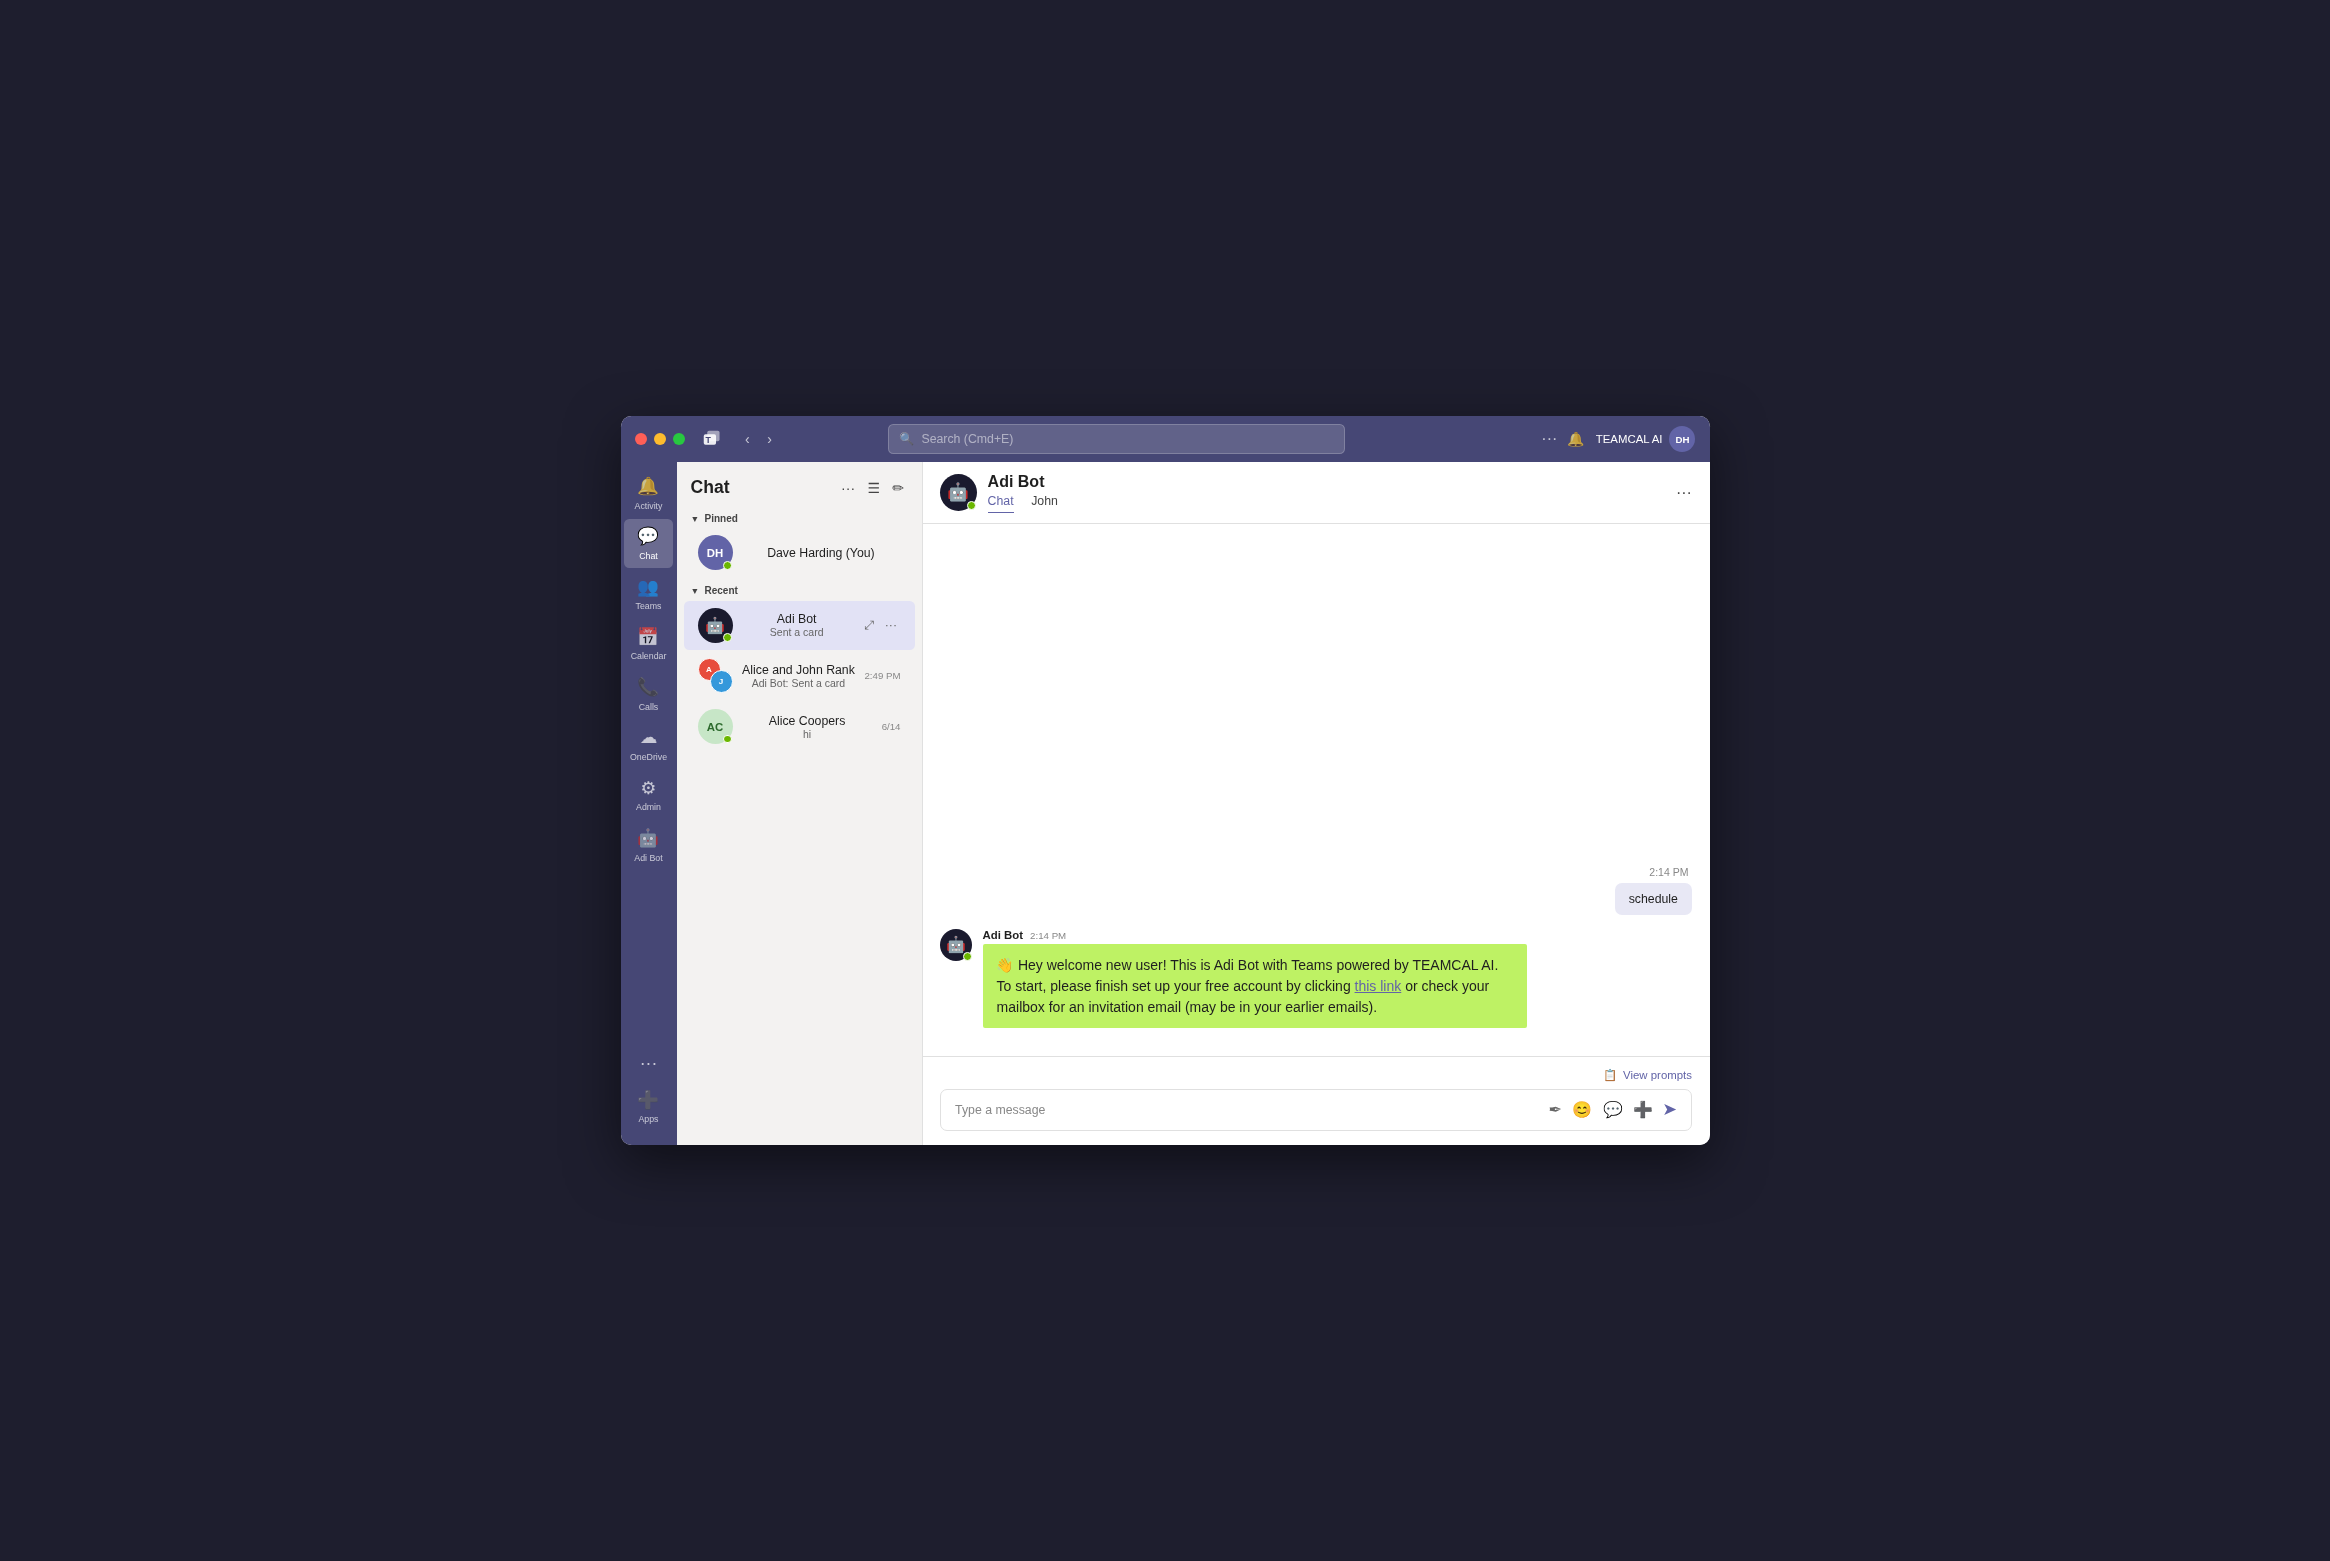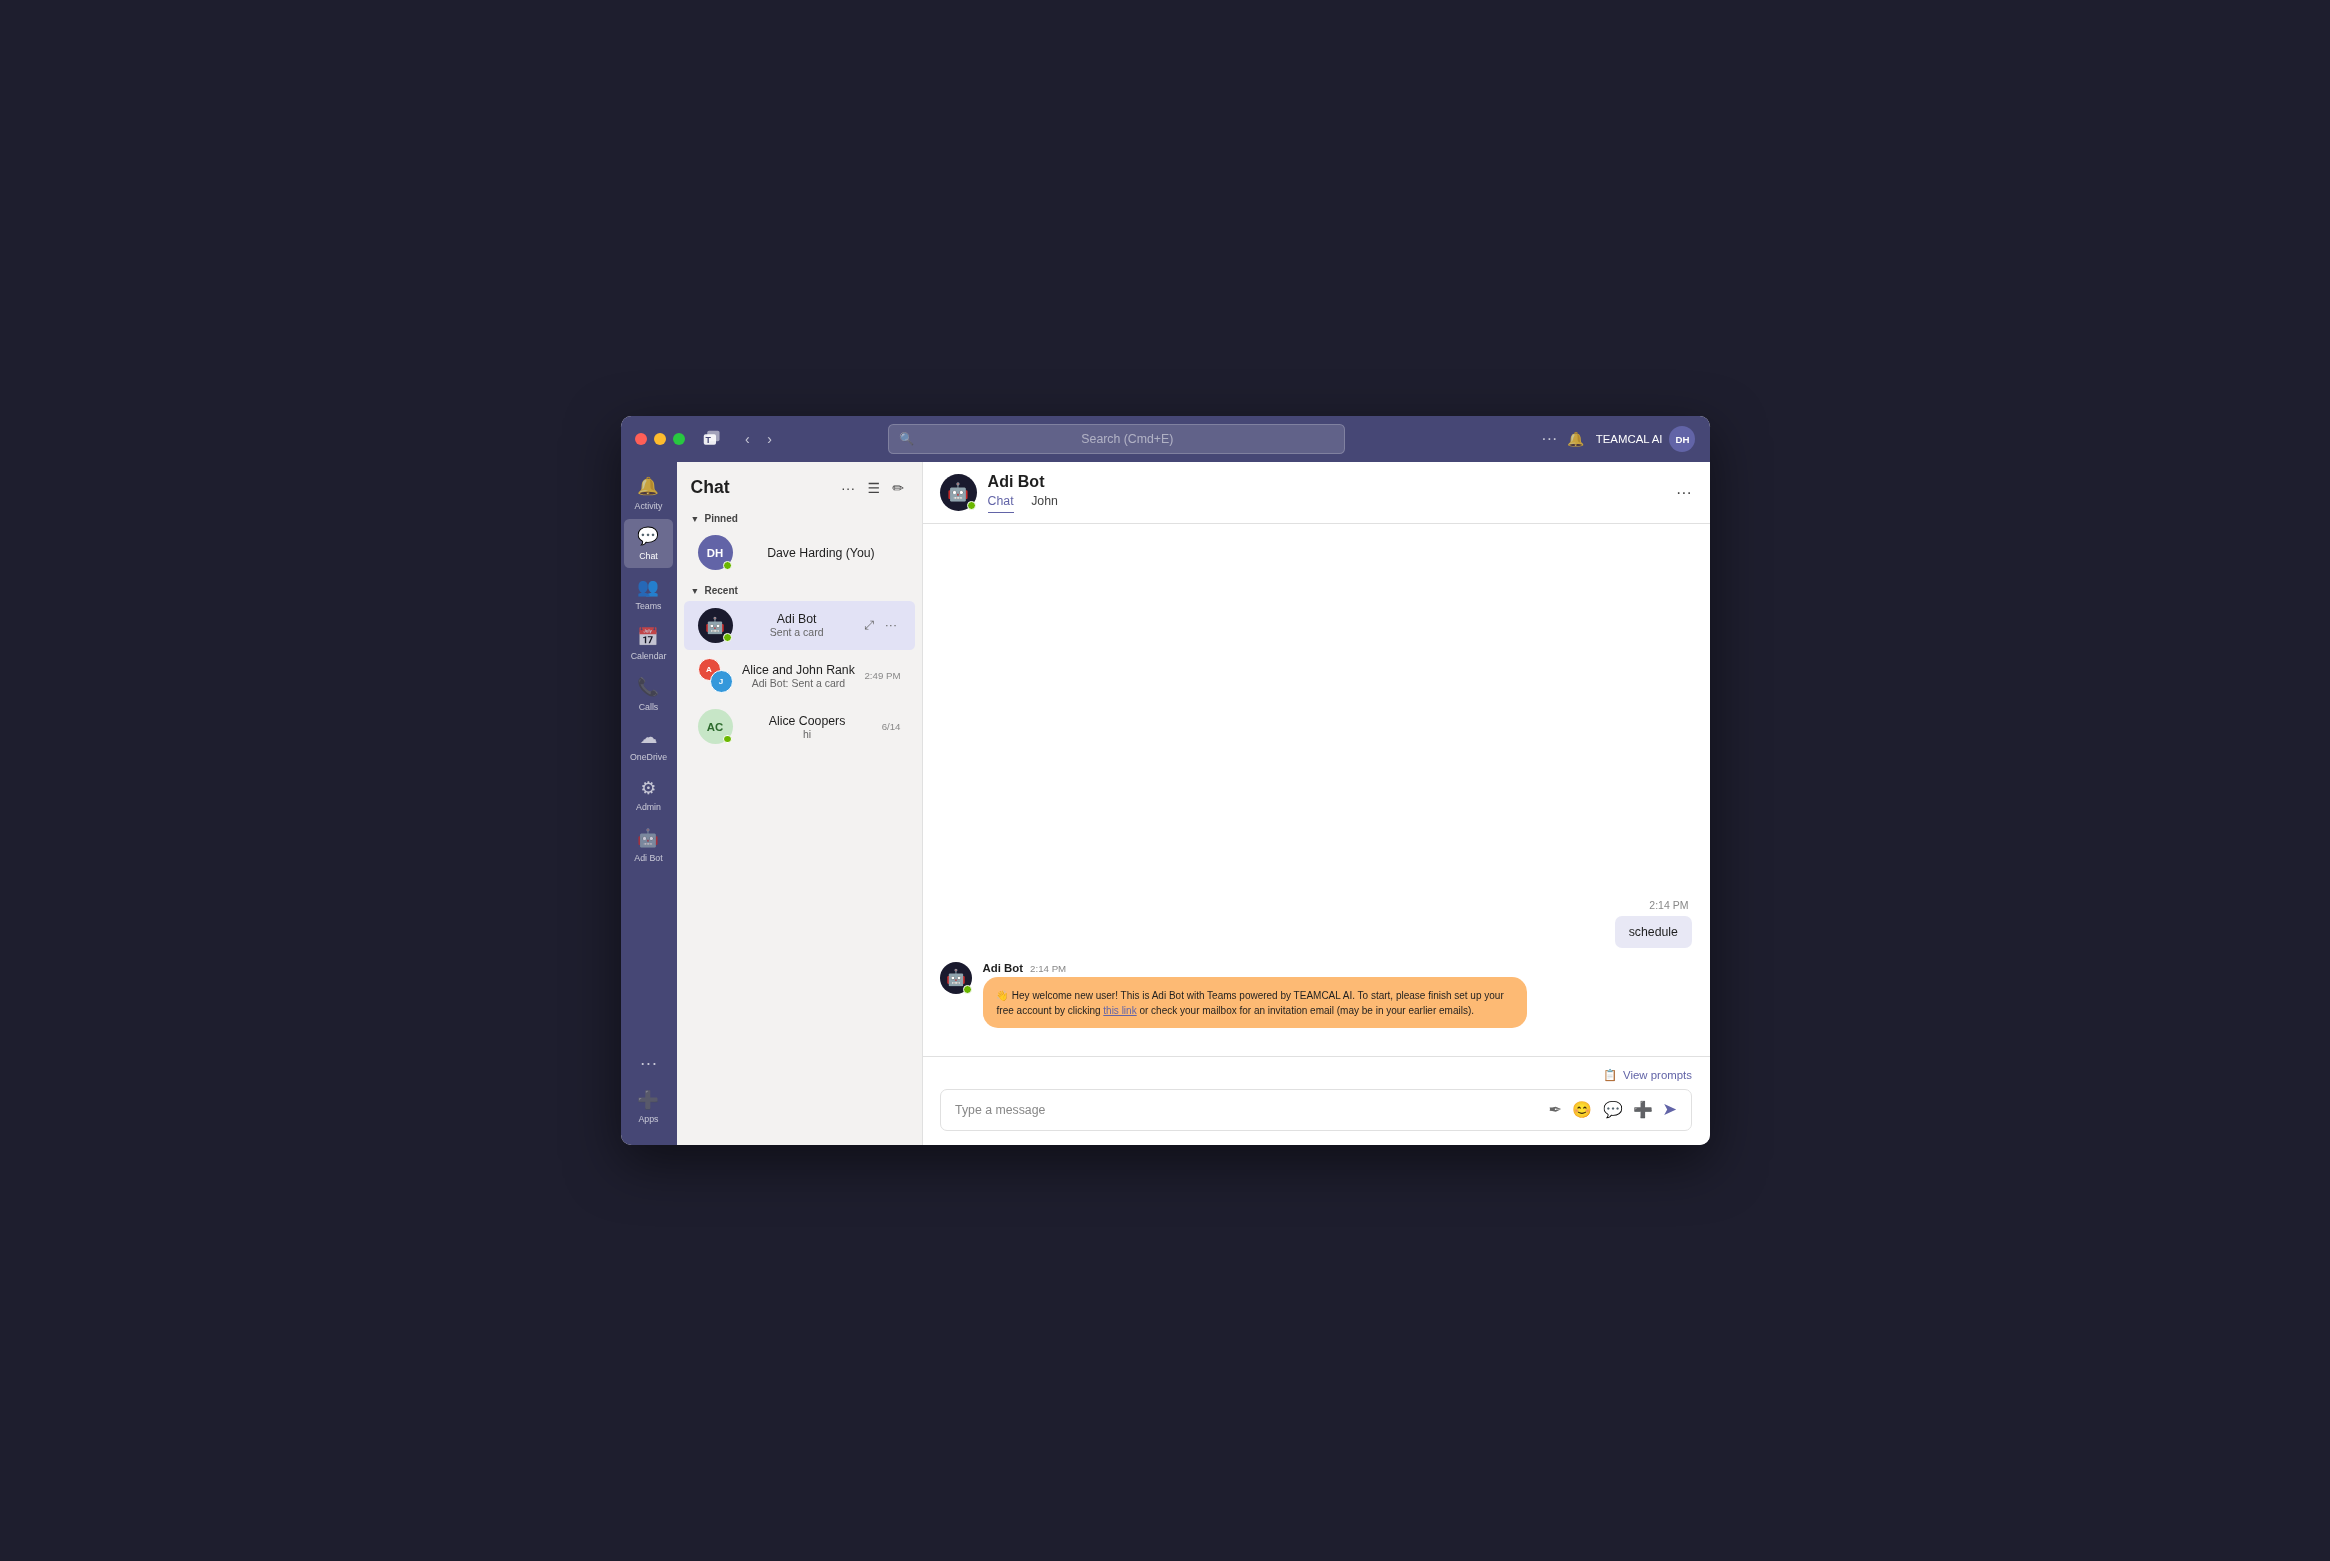--- a/index.html
+++ b/index.html
@@ -84,21 +84,20 @@
       color: rgba(255,255,255,0.6);
       font-size: 12.3px;
     }
     .search-input {
       background: none;
       border: none;
       outline: none;
       color: rgba(255,255,255,0.8);
       font-size: 12.3px;
       flex: 1;
-      text-align: center;
     }
     .search-input::placeholder { color: rgba(255,255,255,0.5); }
     .titlebar-right {
       display: flex;
       align-items: center;
       gap: 10.5px;
       margin-left: auto;
     }
     .more-dots-tb {
       color: rgba(255,255,255,0.7);
@@ -450,24 +449,24 @@
     .bot-name {
       font-size: 11.4px;
       font-weight: 600;
       color: #1f1f1f;
     }
     .bot-time {
       font-size: 9.7px;
       color: #888;
     }
     .bot-message-bubble {
-      background: #fdba74;
-      border-radius: 15px;
+      background: #bef264;
+      border-radius: 2px;
       padding: 10.5px 14px;
-      font-size: 10px;
+      font-size: 14px;
       color: #1f1f1f;
       max-width: 544px;
       line-height: 1.5;
     }
     .bot-message-bubble a {
       color: #6264a7;
     }
     
     .chat-input-area {
       border-top: 0.9px solid #e0e0e0;

